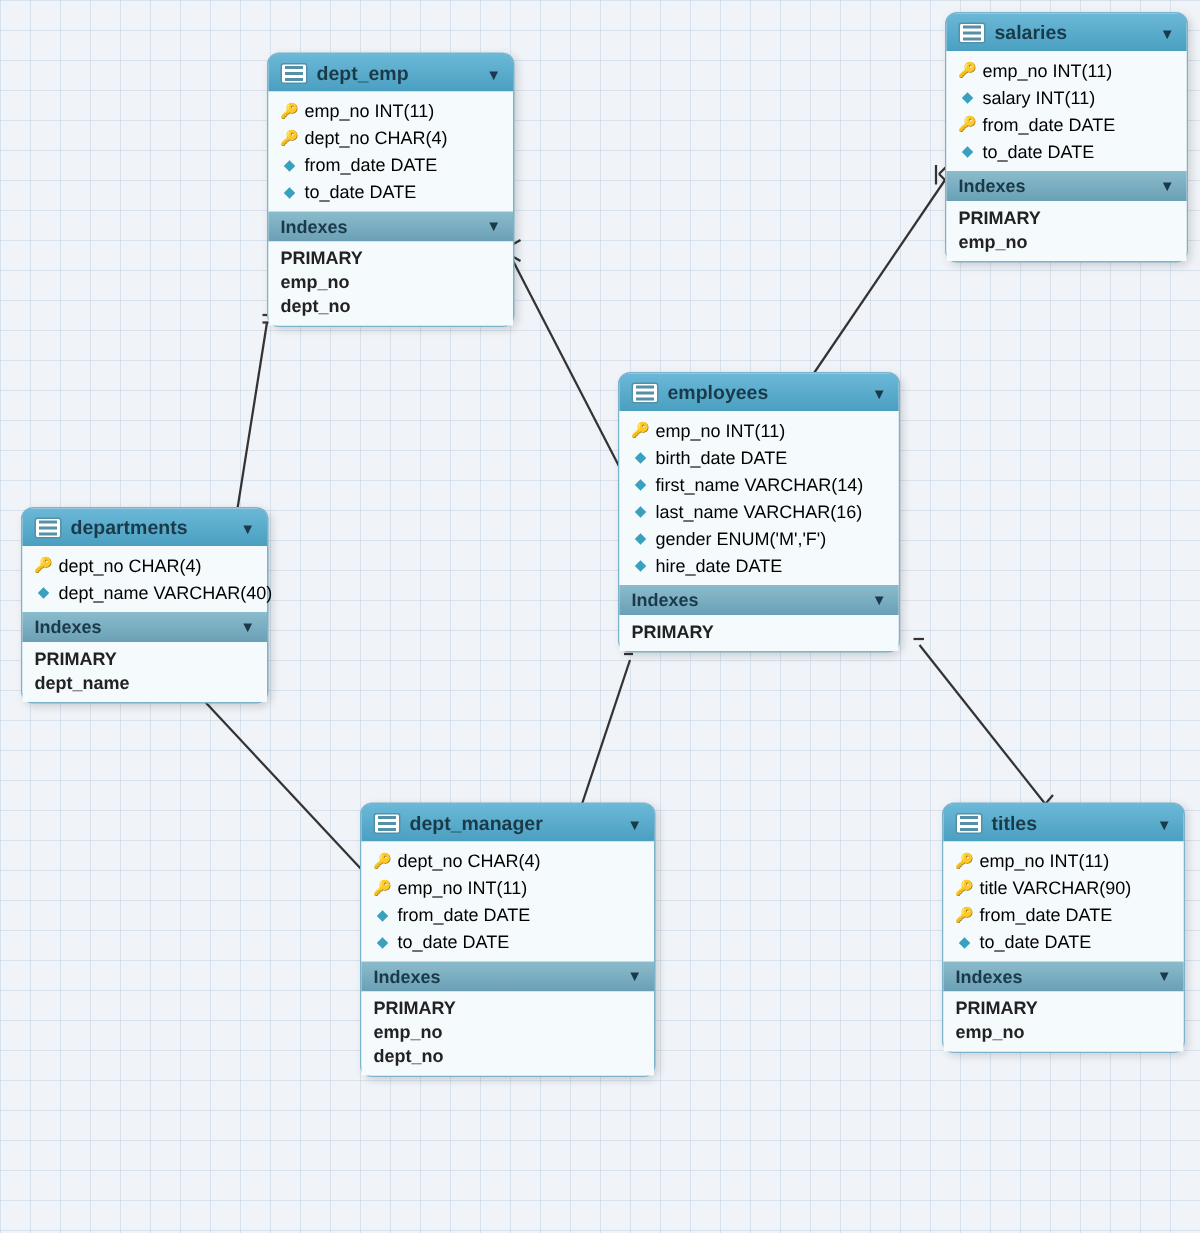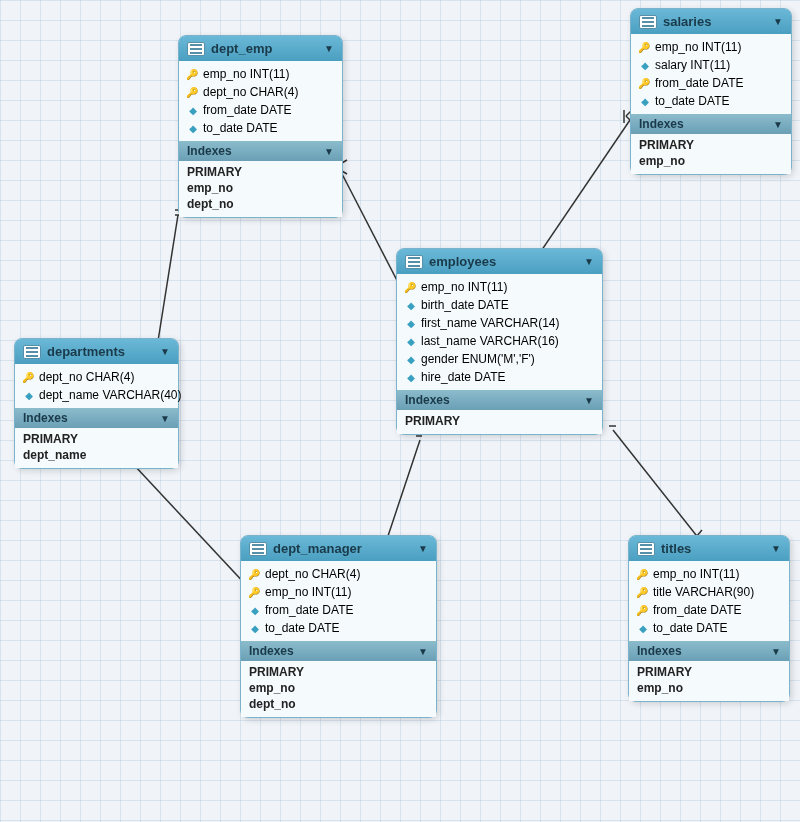--- a/index.html
+++ b/index.html
@@ -24,21 +24,21 @@
       background: #fff;
       box-shadow: 2px 2px 6px rgba(0,0,0,0.15);
       min-width: 155px;
     }
 
     .table-header {
       background: linear-gradient(180deg, #6bb8d8 0%, #4a9fc0 100%);
       border-radius: 6px 6px 0 0;
       padding: 5px 8px;
       display: flex;
-      align-items: center;
+      align-items: flex-end;
       gap: 6px;
       color: #1a3a4a;
       font-weight: bold;
       font-size: 13px;
     }
 
     .table-icon {
       width: 18px;
       height: 14px;
       background: #fff;
@@ -262,21 +262,21 @@
   <div class="indexes-header">
     <span>Indexes</span>
     <span class="arrow">▼</span>
   </div>
   <div class="indexes-body">
     <div class="index-row">PRIMARY</div>
     <div class="index-row">emp_no</div>
   </div>
 </div>
 
-<div class="table-box" style="left:396px; top:248px; width:207px;">
+<div class="table-box" style="left:412px; top:248px; width:188px;">
   <div class="table-header">
     <div class="table-icon">
       <div class="table-icon-row"></div>
       <div class="table-icon-row"></div>
       <div class="table-icon-row"></div>
     </div>
     <span>employees</span>
     <span class="arrow">▼</span>
   </div>
   <div class="table-fields">

